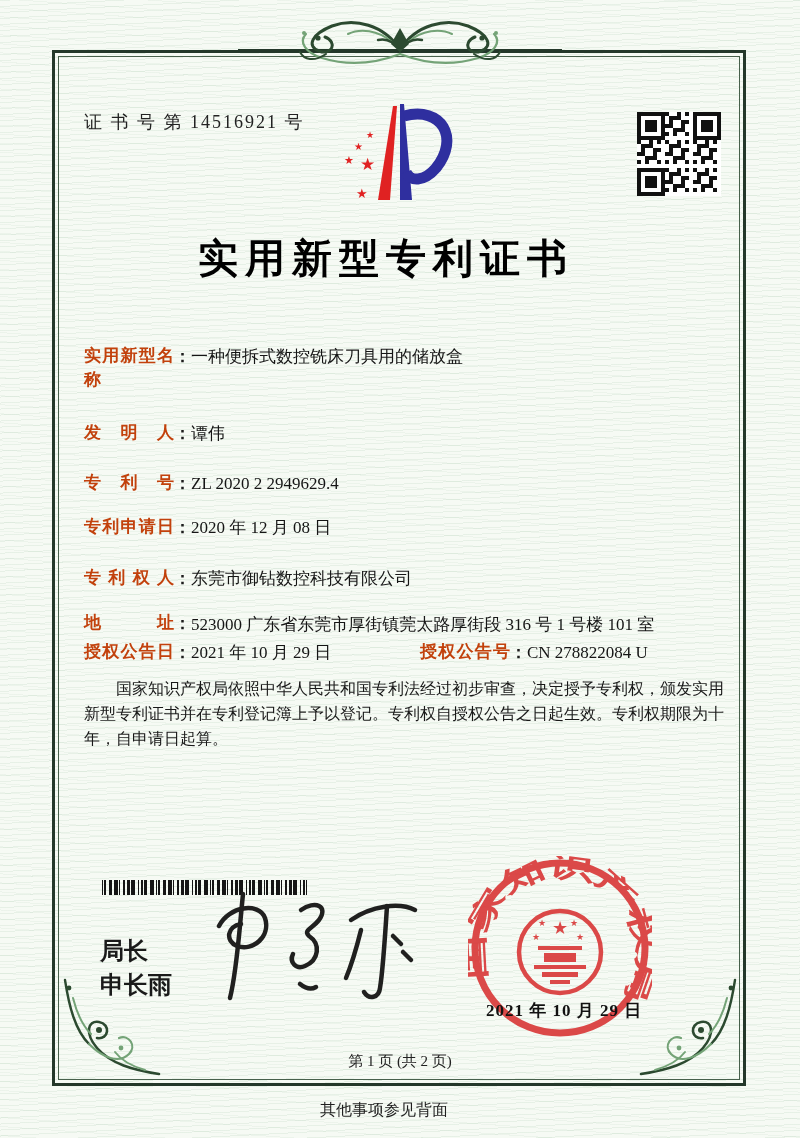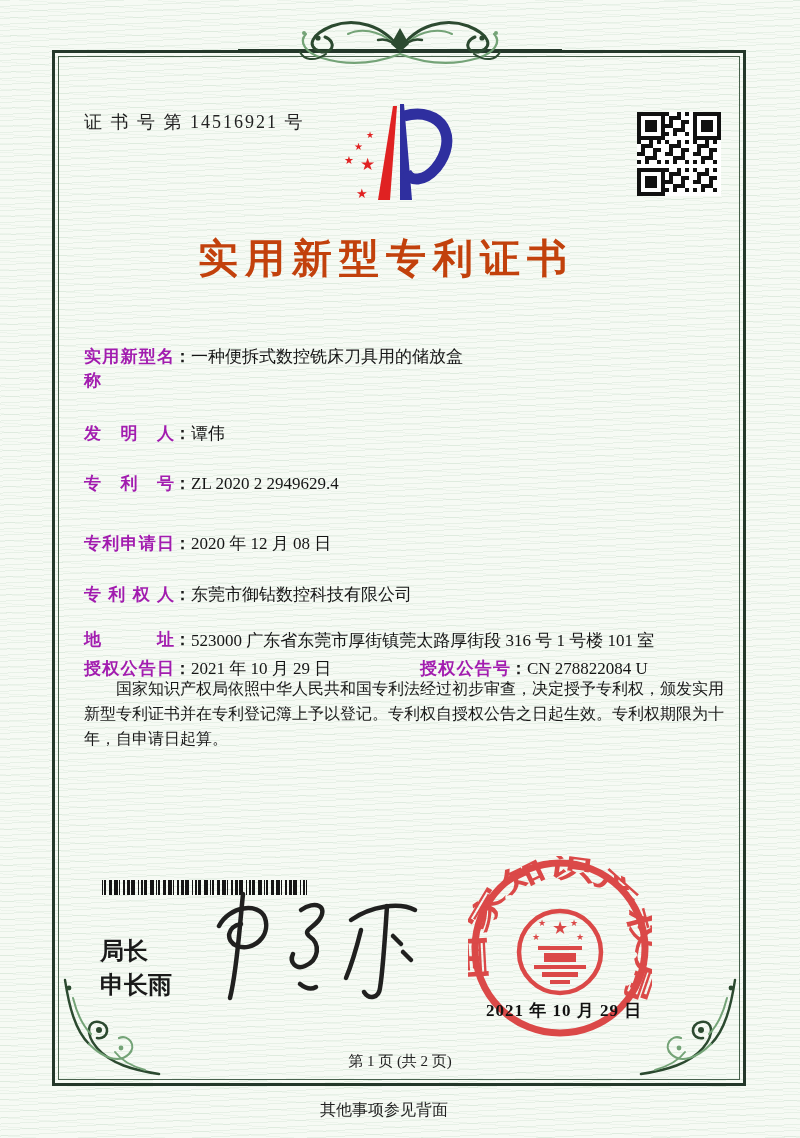--- a/index.html
+++ b/index.html
@@ -27,34 +27,34 @@
   }
   .logo{left:336px;top:100px;width:164px;height:112px;}
   .qr{
     left:637px;top:112px;width:84px;height:84px;background:#fff;
     display:grid;grid-template-columns:repeat(21,1fr);grid-template-rows:repeat(21,1fr);
   }
   .qr div{background:#fff;}
   .qr div.on{background:#111;}
   .title{
     left:0;top:231px;width:772px;text-align:center;
-    font-size:40px;font-weight:700;letter-spacing:7px;color:#c2410c;
+    font-size:40px;font-weight:700;letter-spacing:7px;color:#000000;
     font-family:"Liberation Serif","DejaVu Serif",serif;
   }
   .fields{left:84px;top:345px;width:652px;font-size:17px;}
   .frow{display:flex;line-height:24px;position:relative;}
   .frow .lab{
     display:inline-block;width:90px;text-align:justify;text-align-last:justify;
-    font-family:Liberation Sans, sans-serif;font-weight:700;color:#a21caf;
+    font-family:Liberation Mono, monospace;font-weight:700;color:#c2410c;
     flex:0 0 90px;
   }
   .frow .colon{flex:0 0 14px;font-weight:700;font-family:"Liberation Sans","DejaVu Sans",sans-serif;}
   .frow .val{font-family:"Liberation Serif","DejaVu Serif",serif;color:#151515;}
   .val-name{font-weight:400;font-family:"Liberation Sans","DejaVu Sans",sans-serif;}
-  .mb29{margin-bottom:29px;} .mb26{margin-bottom:26px;} .mb20{margin-bottom:36px;}
+  .mb29{margin-bottom:29px;} .mb26{margin-bottom:26px;} .mb20{margin-bottom:20px;}
   .mb27{margin-bottom:27px;} .mb21{margin-bottom:21px;} .mb4{margin-bottom:4px;}
   .addr-val{max-width:470px;line-height:25px;}
   .grant2{position:absolute;left:336px;top:0;display:flex;}
   .paras{left:84px;top:676px;width:654px;font-size:16px;line-height:25px;color:#181818;}
   .paras p{margin:0;text-indent:2em;}
   .barcode{left:102px;top:880px;width:205px;height:15px;overflow:hidden;white-space:nowrap;font-size:0;}
   .barcode i{display:inline-block;height:15px;background:#151515;}
   .officer{left:100px;top:934px;font-family:"Liberation Sans","DejaVu Sans",sans-serif;
     font-weight:700;font-size:24px;color:#1a1a1a;line-height:34px;}
   .sig{left:203px;top:878px;width:240px;height:135px;}

